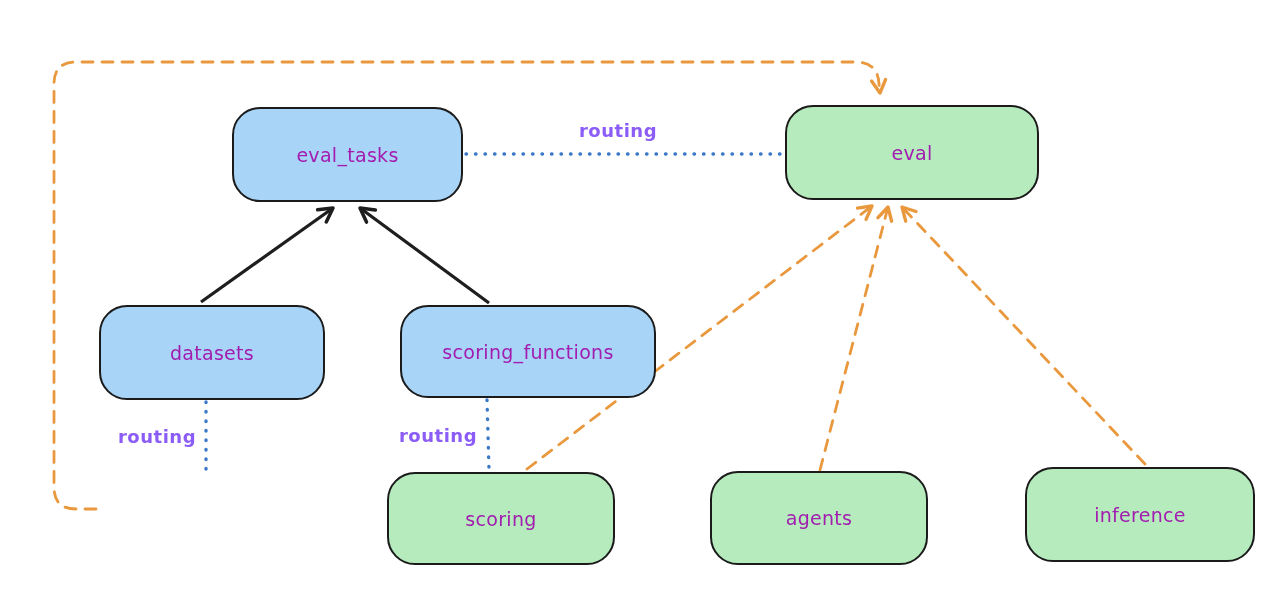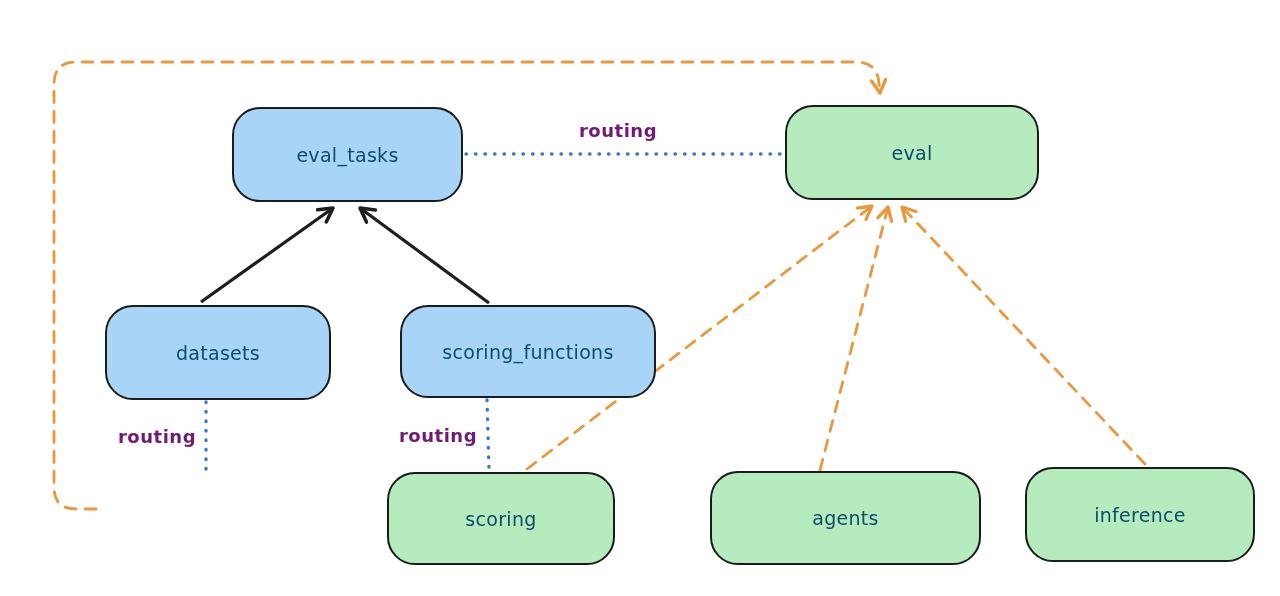--- a/index.html
+++ b/index.html
@@ -23,41 +23,41 @@
     height: 596px;
   }
   .node {
     position: absolute;
     box-sizing: border-box;
     display: flex;
     align-items: center;
     justify-content: center;
     border: 2.5px solid #1b1b1b;
     border-radius: 28px;
-    color: #0c4a6e;
+    color: #a21caf;
     font-size: 19px;
     letter-spacing: 0.3px;
     text-align: center;
   }
   .node-blue  { background: #a8d4f7; }
   .node-green { background: #b6ecbd; }
 
   .node-eval-tasks        { left: 232px; top: 107px; width: 231px; height: 95px; }
   .node-eval              { left: 785px; top: 105px; width: 254px; height: 95px; }
-  .node-datasets          { left:  105px; top: 305px; width: 226px; height: 95px; }
+  .node-datasets          { left:  99px; top: 305px; width: 226px; height: 95px; }
   .node-scoring-functions { left: 400px; top: 305px; width: 256px; height: 93px; }
   .node-datasetio         { left:  97px; top: 475px; width: 226px; height: 92px; }
   .node-scoring           { left: 387px; top: 472px; width: 228px; height: 93px; justify-content: center; }
-  .node-agents            { left: 710px; top: 471px; width: 271px; height: 94px; justify-content: center; }
+  .node-agents            { left: 710px; top: 471px; width: 218px; height: 94px; justify-content: center; }
   .node-inference         { left: 1025px; top: 467px; width: 230px; height: 95px; align-items: center; }
 
   .edge-label {
     position: absolute;
     transform: translate(-50%, -50%);
-    color: #701a75;
+    color: #8b5cf6;
     font-weight: bold;
     font-size: 18px;
     letter-spacing: 0.5px;
     white-space: nowrap;
   }
   .edge-label-routing-eval     { left: 618px; top: 130px; }
   .edge-label-routing-datasets { left: 157px; top: 436px; }
   .edge-label-routing-scoring  { left: 438px; top: 435px; }
 </style>
 </head>

